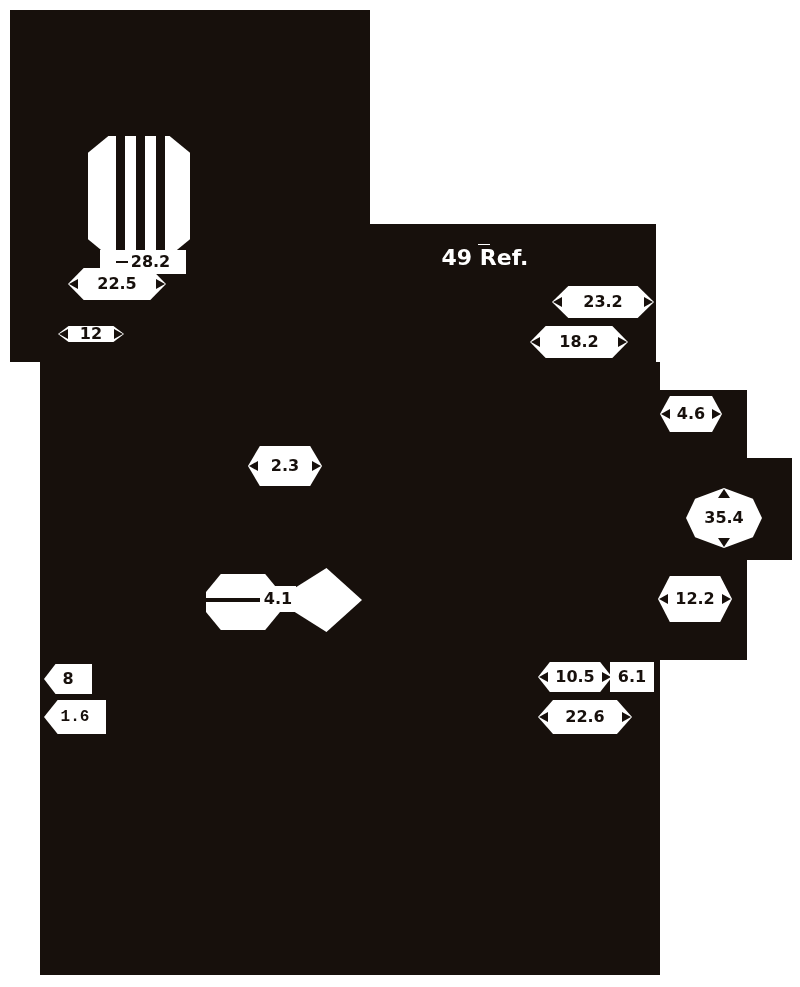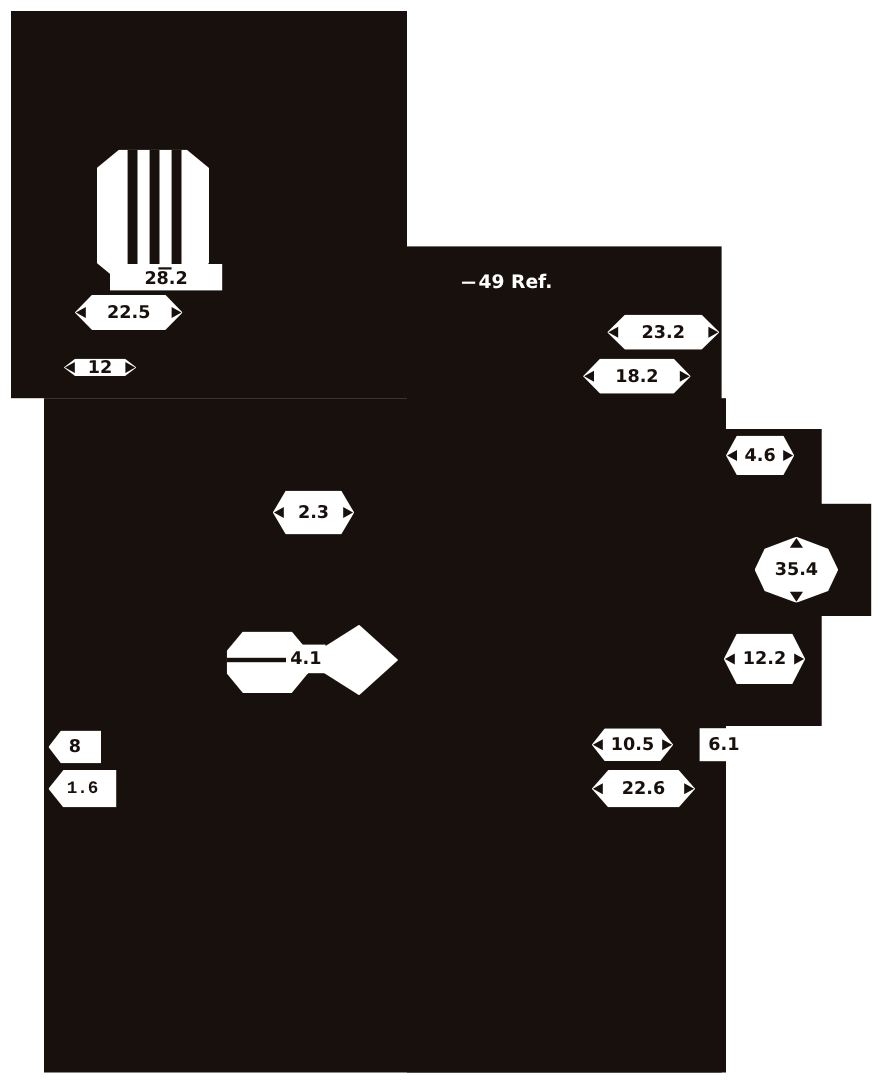--- a/index.html
+++ b/index.html
@@ -36,26 +36,26 @@
   .arrv::after{bottom:1px;border-top:9px solid var(--ink);}
   .dash{display:inline-block;width:12px;height:2px;background:var(--ink);margin-right:3px;}
   .dash.light{background:var(--paper);}
 
   
   .c-profile{left:88px;top:136px;width:102px;height:120px;
     clip-path:polygon(20% 0,80% 0,100% 14%,100% 86%,80% 100%,20% 100%,0 86%,0 14%);}
   .stripe{position:absolute;top:0;bottom:0;width:9px;background:var(--ink);}
   .s1{left:28px;}.s2{left:48px;}.s3{left:68px;}
 
-  .c-28-2{left:100px;top:240px;width:102px;height:24px;flex-direction:column;}
+  .c-28-2{left:100px;top:250px;width:86px;height:24px;}
   .c-22-5{left:68px;top:268px;width:98px;height:32px;}
   .c-12{left:58px;top:326px;width:66px;height:16px;}
 
   .c-49ref{position:absolute;left:420px;top:244px;width:130px;height:26px;
-    color:var(--paper);display:flex;align-items:center;font-size:17px;font-weight:bold;}
+    color:var(--paper);display:flex;align-items:center;font-size:22px;font-weight:bold;flex-direction:column;}
 
   .c-7-5{left:336px;top:306px;width:128px;height:58px;border-radius:16px;}
   .pin{position:absolute;top:0;width:9px;height:30px;background:var(--ink);}
   .p1{left:64px;}.p2{left:84px;}
   .t-corner{position:absolute;left:10px;bottom:6px;font-size:17px;}
 
   .c-23-2{left:552px;top:286px;width:102px;height:32px;}
   .c-21-3{left:530px;top:326px;width:98px;height:32px;}
   .c-4-6{left:660px;top:396px;width:62px;height:36px;}
   .c-2-3{left:248px;top:446px;width:74px;height:40px;}
@@ -71,21 +71,21 @@
   .c-4-1{left:260px;top:586px;width:36px;height:26px;}
 
   .c-8{left:44px;top:664px;width:48px;height:30px;clip-path:polygon(0 50%,24% 0,100% 0,100% 100%,24% 100%);}
   .c-1-6{left:44px;top:700px;width:62px;height:34px;clip-path:polygon(0 50%,22% 0,100% 0,100% 100%,22% 100%);font-family:Liberation Mono, monospace;}
 
   .c-tri{left:166px;top:654px;width:128px;height:84px;clip-path:polygon(37% 0,100% 100%,0 100%);}
   .vline{position:absolute;left:44px;top:2px;width:3px;height:60px;background:var(--ink);}
   .t-tri{position:absolute;left:12px;bottom:4px;font-size:16px;}
 
   .c-10-5{left:538px;top:662px;width:74px;height:30px;}
-  .c-6-1{left:636px;top:662px;width:44px;height:30px;justify-content:center;}
+  .c-6-1{left:610px;top:662px;width:44px;height:30px;justify-content:center;}
   .c-22-6{left:538px;top:700px;width:94px;height:34px;}
 </style>
 </head>
 <body>
 
 <div class="canvas">
 
   <div class="ink r1"></div>
   <div class="ink r2"></div>
   <div class="ink r3"></div>

